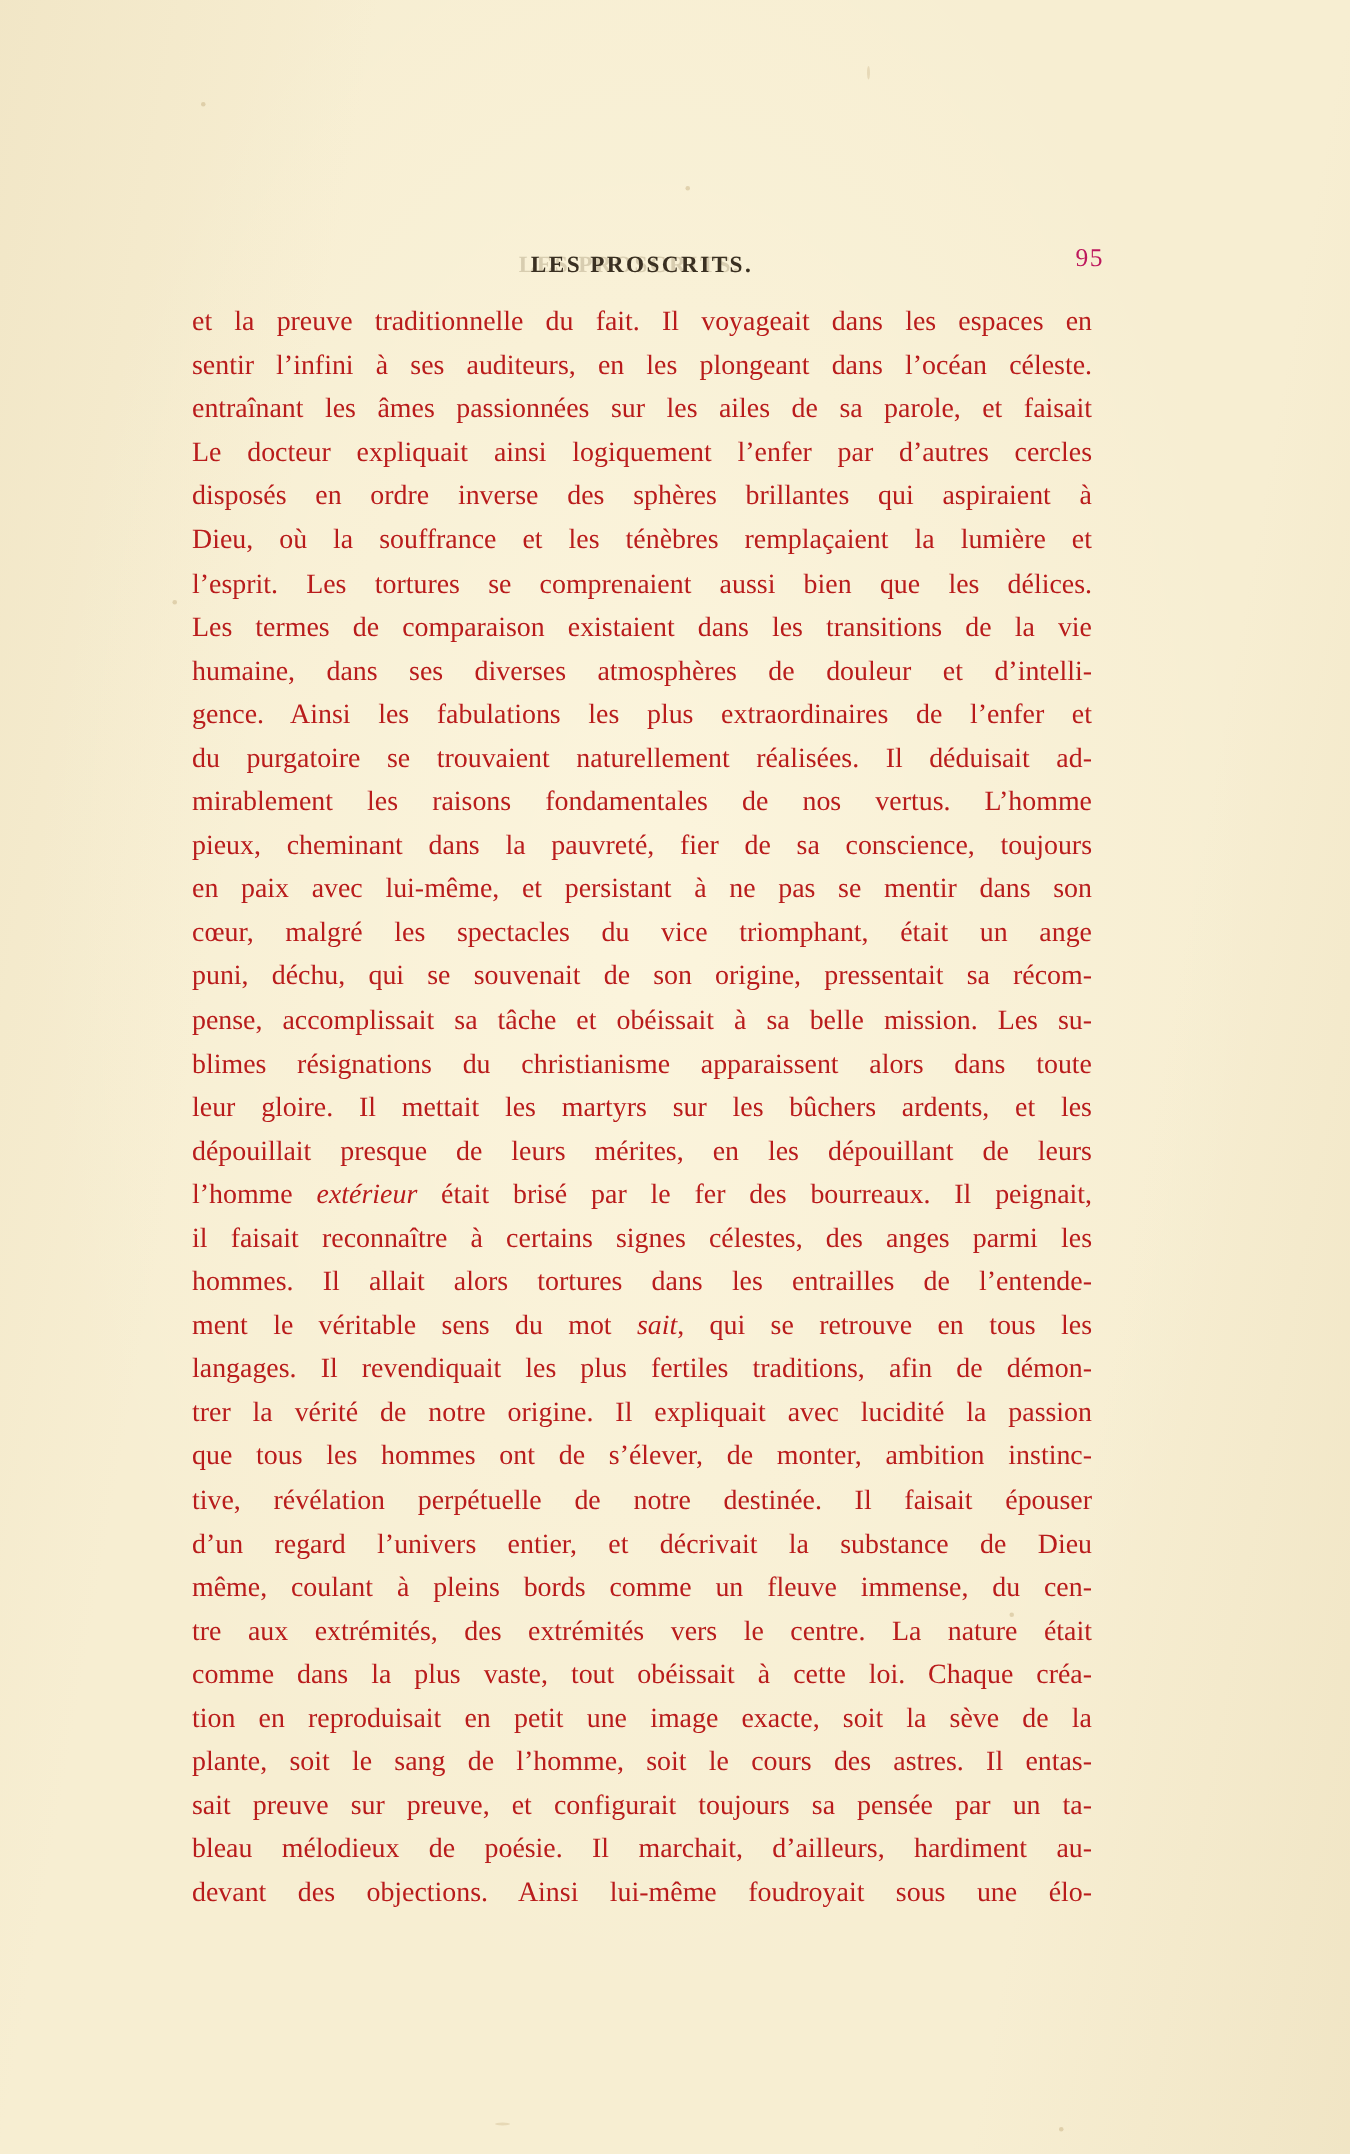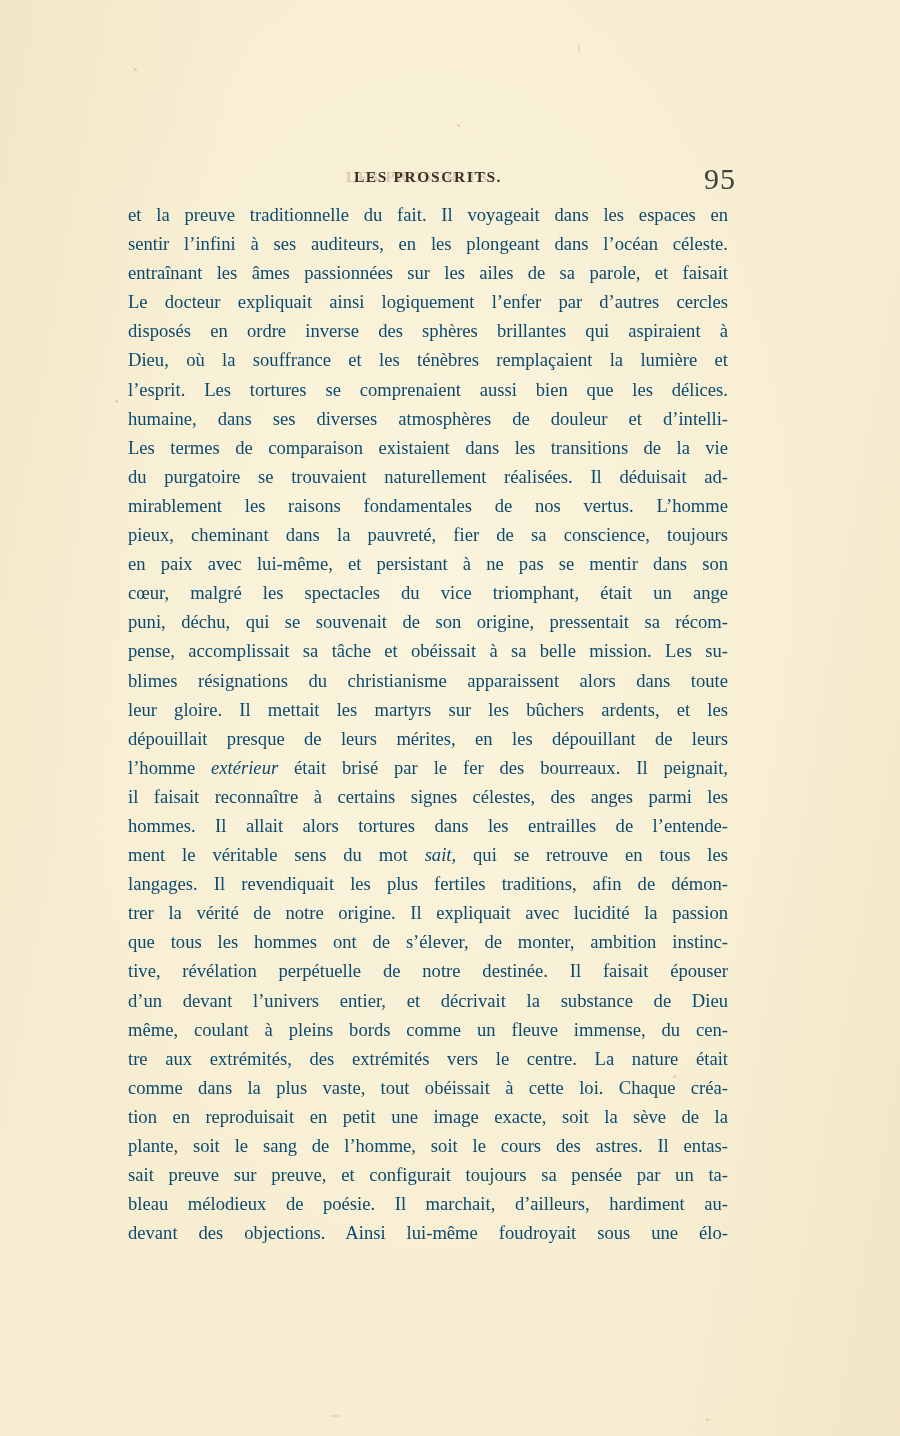--- a/index.html
+++ b/index.html
@@ -63,30 +63,30 @@
     letter-spacing: 1.6px;
     font-weight: 700;
     color: rgba(150,135,100,0.33);
     white-space: nowrap;
     pointer-events: none;
   }
   .folio {
     position: absolute;
     right: -8px;
     top: -2px;
-    font-size: 30px;
-    color: #404040;
+    font-size: 17px;
+    color: #be185d;
     letter-spacing: 1px;
   }
   .body-text {
     font-size: 18.6px;
     line-height: 29.1px;
     text-align: justify;
     text-align-last: justify;
-    color: #0c4a6e;
+    color: #b91c1c;
     word-spacing: 0.6px;
   }
   .body-text .ln {
     display: block;
     text-align: justify;
     text-align-last: justify;
     white-space: nowrap;
   }
   .body-text .ln.last {
     text-align-last: justify;
@@ -116,41 +116,42 @@
   </div>
 
   <div class="body-text" id="body-text">
       <div class="ln">et la preuve traditionnelle du fait. Il voyageait dans les espaces en</div>
       <div class="ln">sentir l’infini à ses auditeurs, en les plongeant dans l’océan céleste.</div>
       <div class="ln">entraînant les âmes passionnées sur les ailes de sa parole, et faisait</div>
       <div class="ln">Le docteur expliquait ainsi logiquement l’enfer par d’autres cercles</div>
       <div class="ln">disposés en ordre inverse des sphères brillantes qui aspiraient à</div>
       <div class="ln">Dieu, où la souffrance et les ténèbres remplaçaient la lumière et</div>
       <div class="ln">l’esprit. Les tortures se comprenaient aussi bien que les délices.</div>
+      <div class="ln">Les termes de comparaison existaient dans les transitions de la vie</div>
       <div class="ln">humaine, dans ses diverses atmosphères de douleur et d’intelli-</div>
-      <div class="ln">Les termes de comparaison existaient dans les transitions de la vie</div>
+      <div class="ln">gence. Ainsi les fabulations les plus extraordinaires de l’enfer et</div>
       <div class="ln">du purgatoire se trouvaient naturellement réalisées. Il déduisait ad-</div>
       <div class="ln">mirablement les raisons fondamentales de nos vertus. L’homme</div>
       <div class="ln">pieux, cheminant dans la pauvreté, fier de sa conscience, toujours</div>
       <div class="ln">en paix avec lui-même, et persistant à ne pas se mentir dans son</div>
       <div class="ln">cœur, malgré les spectacles du vice triomphant, était un ange</div>
       <div class="ln">puni, déchu, qui se souvenait de son origine, pressentait sa récom-</div>
       <div class="ln">pense, accomplissait sa tâche et obéissait à sa belle mission. Les su-</div>
       <div class="ln">blimes résignations du christianisme apparaissent alors dans toute</div>
       <div class="ln">leur gloire. Il mettait les martyrs sur les bûchers ardents, et les</div>
       <div class="ln">dépouillait presque de leurs mérites, en les dépouillant de leurs</div>
       <div class="ln">l’homme <span class="it">extérieur</span> était brisé par le fer des bourreaux. Il peignait,</div>
       <div class="ln">il faisait reconnaître à certains signes célestes, des anges parmi les</div>
       <div class="ln">hommes. Il allait alors tortures dans les entrailles de l’entende-</div>
       <div class="ln">ment le véritable sens du mot <span class="it">sait</span>, qui se retrouve en tous les</div>
       <div class="ln">langages. Il revendiquait les plus fertiles traditions, afin de démon-</div>
       <div class="ln">trer la vérité de notre origine. Il expliquait avec lucidité la passion</div>
       <div class="ln">que tous les hommes ont de s’élever, de monter, ambition instinc-</div>
       <div class="ln">tive, révélation perpétuelle de notre destinée. Il faisait épouser</div>
-      <div class="ln">d’un devant l’univers entier, et décrivait la substance de Dieu</div>
+      <div class="ln">d’un regard l’univers entier, et décrivait la substance de Dieu</div>
       <div class="ln">même, coulant à pleins bords comme un fleuve immense, du cen-</div>
       <div class="ln">tre aux extrémités, des extrémités vers le centre. La nature était</div>
       <div class="ln">comme dans la plus vaste, tout obéissait à cette loi. Chaque créa-</div>
       <div class="ln">tion en reproduisait en petit une image exacte, soit la sève de la</div>
       <div class="ln">plante, soit le sang de l’homme, soit le cours des astres. Il entas-</div>
       <div class="ln">sait preuve sur preuve, et configurait toujours sa pensée par un ta-</div>
       <div class="ln">bleau mélodieux de poésie. Il marchait, d’ailleurs, hardiment au-</div>
       <div class="ln last">devant des objections. Ainsi lui-même foudroyait sous une élo-</div>
     </div>
 

